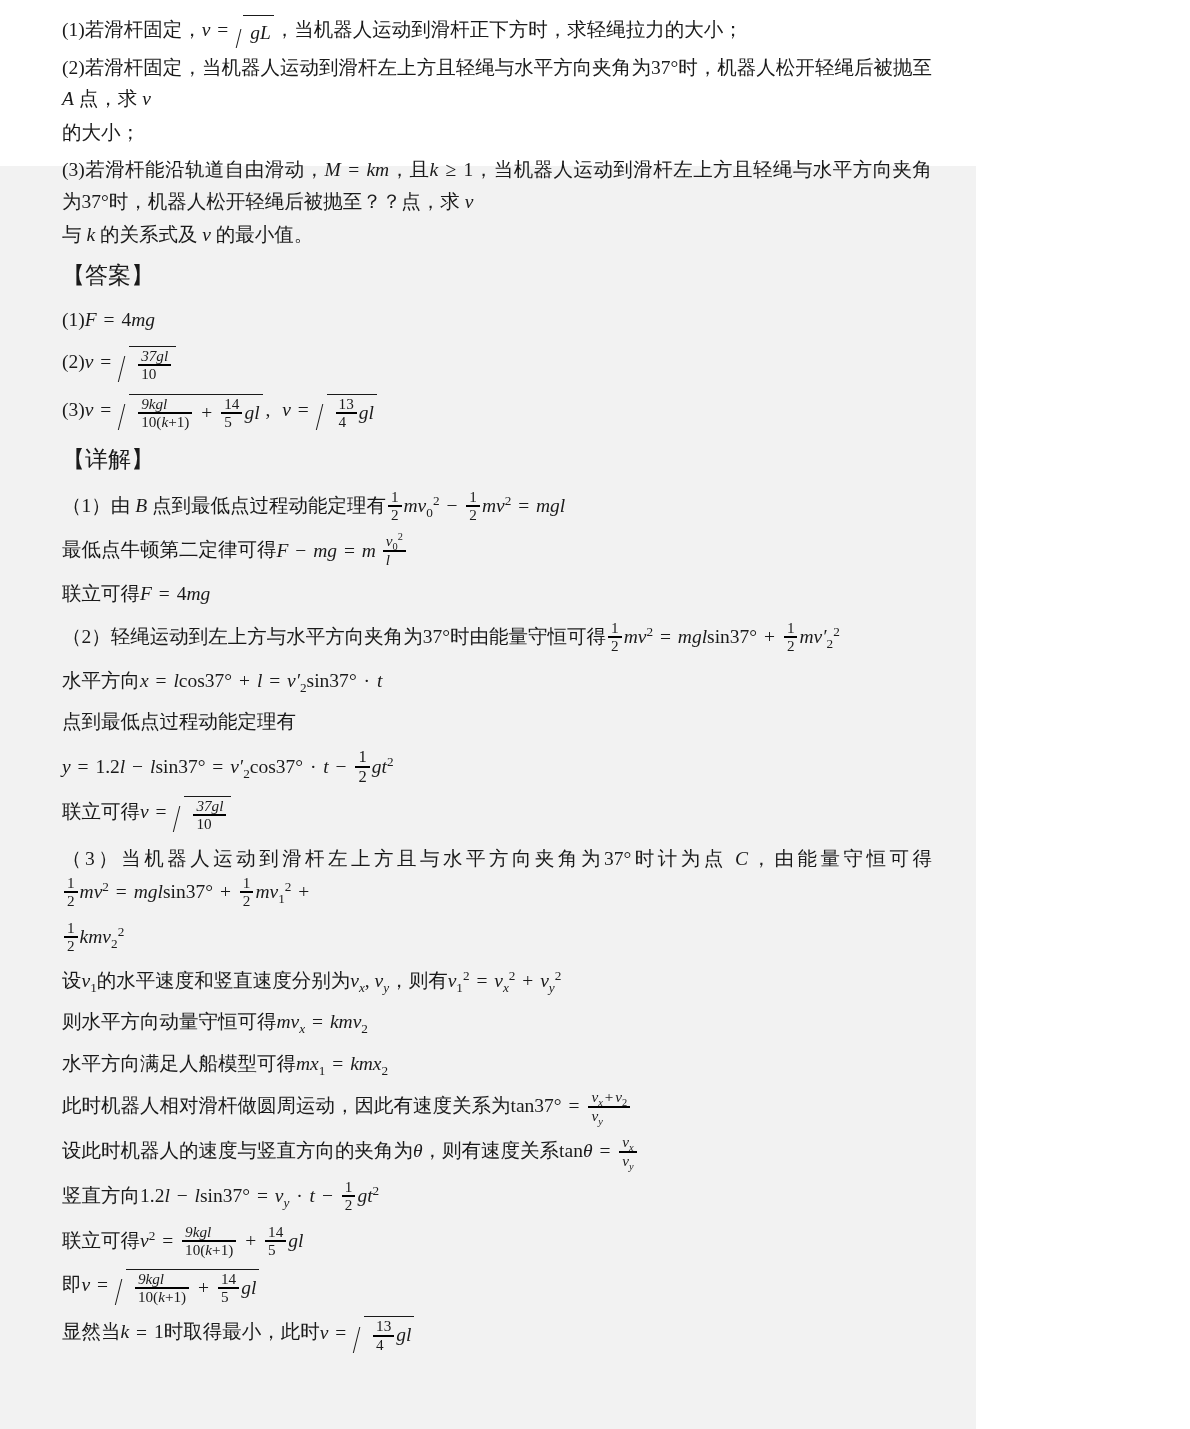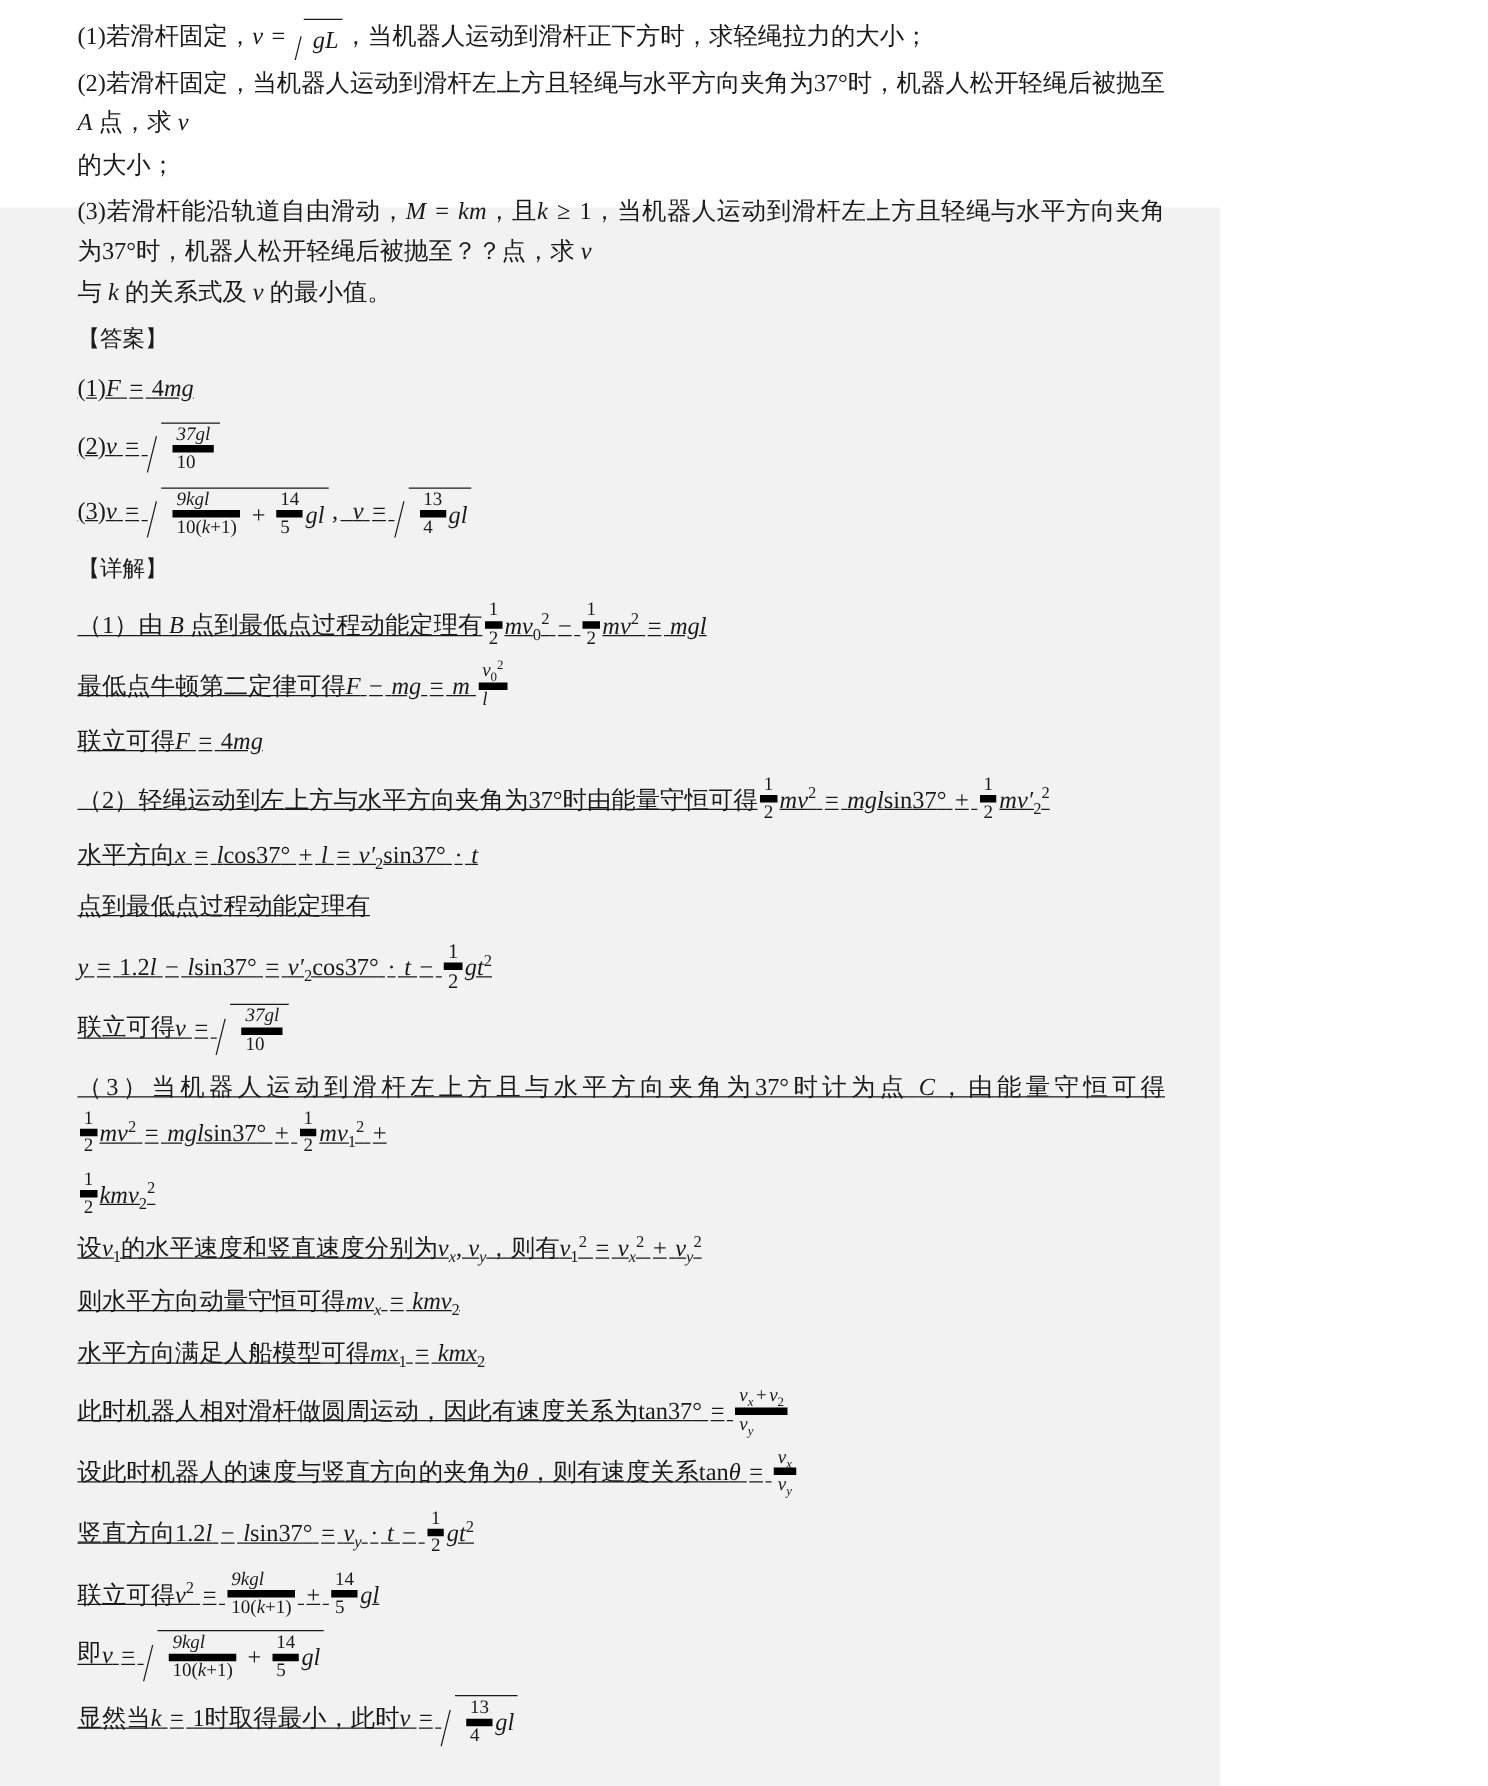--- a/index.html
+++ b/index.html
@@ -36,40 +36,40 @@
   }
   p {
     margin: 0 0 2px 0;
     font-size: 19.5px;
     line-height: 1.62;
     text-align: justify;
   }
   .q { text-indent: 0; }
   .gap-sm { margin-bottom: 6px; }
   .gap-md { margin-bottom: 14px; }
-  .hdr { font-size: 18px; margin: 6px 0 6px 0; }
-  .ans-line { font-size: 19.5px; margin: 10px 0; text-decoration: underline; }
+  .hdr { font-size: 23px; margin: 6px 0 6px 0; }
+  .ans-line { font-size: 19.5px; margin: 10px 0; }
 
   
   .mi { font-family: "Liberation Serif", "DejaVu Serif", serif; font-style: italic; }
   .mn { font-style: normal; }
   .mo { font-style: normal; padding: 0 2px; }
   .math { white-space: nowrap; font-size: 19.5px; }
 
   
   .frac {
     display: inline-block;
     vertical-align: -0.55em;
     text-align: left;
     font-size: 0.78em;
     line-height: 1.08;
     margin: 0 2px;
   }
   .frac > .num { display: block; padding: 0 3px; }
-  .frac > .den { display: block; border-top: 6px solid #000000; padding: 0 3px; }
+  .frac > .den { display: block; border-top: 2px solid #000000; padding: 0 3px; }
 
   
   .sqrt { display: inline-block; position: relative; padding-left: 11px; margin: 0 1px; vertical-align: -0.15em;}
   .sqrt::before {
     content: "";
     position: absolute;
     left: 2px;
     bottom: 1px;
     width: 7px;
     height: 56%;

